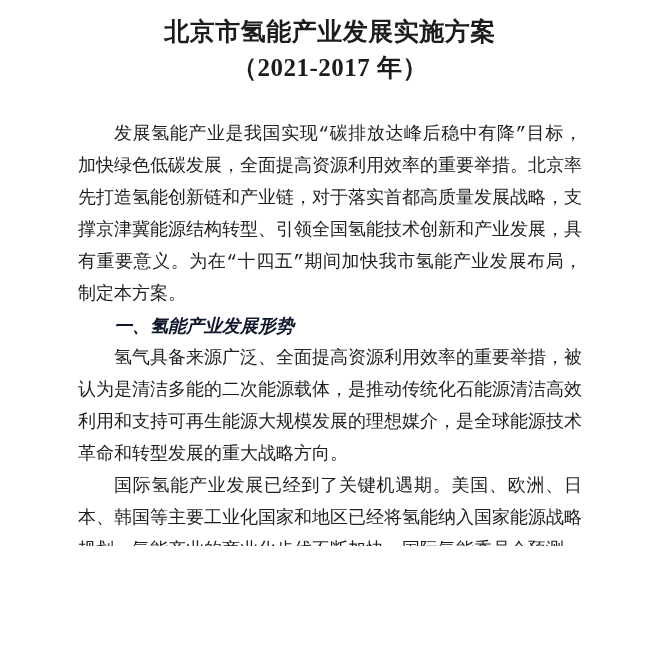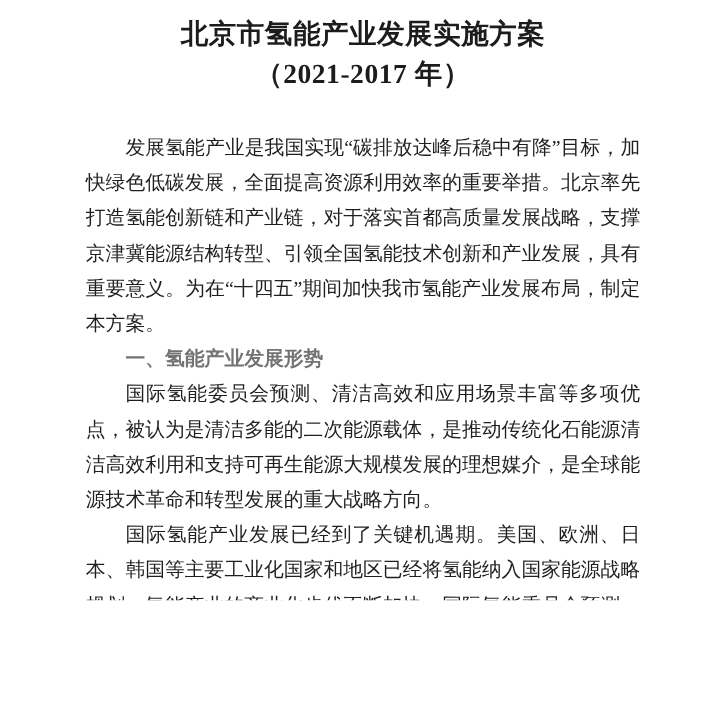--- a/index.html
+++ b/index.html
@@ -35,46 +35,48 @@
     font-family: "Liberation Serif", "DejaVu Serif", serif;
     font-size: 18px;
     line-height: 32px;
     text-align: justify;
     color: #1f1f1f;
   }
   .doc-body p.para {
     margin: 0;
     text-indent: 2em;
     word-break: break-all;
+    font-family: Liberation Mono, monospace;
   }
   .doc-body h2.section-heading {
     margin: 0;
     text-indent: 2em;
     font-family: "Liberation Sans", "DejaVu Sans", sans-serif;
     font-weight: bold;
     font-size: 18px;
     line-height: 32px;
-    color: #737373;
+    color: #0f172a;
+    font-style: italic;
   }
 </style>
 </head>
 <body>
 
 <div class="page">
 
   <h1 class="doc-title">
     <span class="title-line">北京市氢能产业发展实施方案</span>
     <span class="title-line">（2021-2017 年）</span>
   </h1>
 
   <div class="doc-body">
 
     <p class="para">发展氢能产业是我国实现“碳排放达峰后稳中有降”目标，加快绿色低碳发展，全面提高资源利用效率的重要举措。北京率先打造氢能创新链和产业链，对于落实首都高质量发展战略，支撑京津冀能源结构转型、引领全国氢能技术创新和产业发展，具有重要意义。为在“十四五”期间加快我市氢能产业发展布局，制定本方案。</p>
 
     <h2 class="section-heading">一、氢能产业发展形势</h2>
 
-    <p class="para">国际氢能委员会预测、清洁高效和应用场景丰富等多项优点，被认为是清洁多能的二次能源载体，是推动传统化石能源清洁高效利用和支持可再生能源大规模发展的理想媒介，是全球能源技术革命和转型发展的重大战略方向。</p>
+    <p class="para">氢气具备来源广泛、全面提高资源利用效率的重要举措，被认为是清洁多能的二次能源载体，是推动传统化石能源清洁高效利用和支持可再生能源大规模发展的理想媒介，是全球能源技术革命和转型发展的重大战略方向。</p>
 
     <p class="para">国际氢能产业发展已经到了关键机遇期。美国、欧洲、日本、韩国等主要工业化国家和地区已经将氢能纳入国家能源战略规划，氢能产业的商业化步伐不断加快。国际氢能委员会预测，到 2050 年，氢能产业将创造 3000 万个工作岗位，减少 60 亿吨二氧化碳（CO₂）排放，创造 3.0 万亿美元的市场规模，并在全球能源消费占比达到 18%。</p>
 
   </div>
 
 </div>
 
 </body></html>

